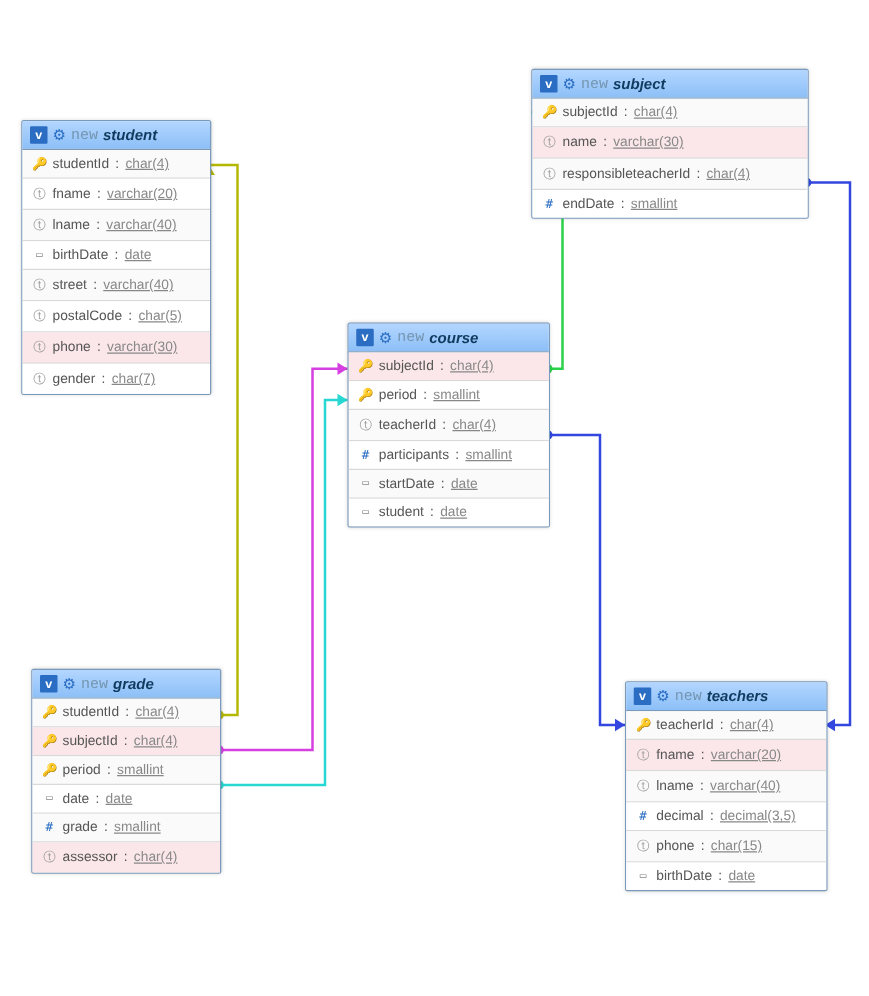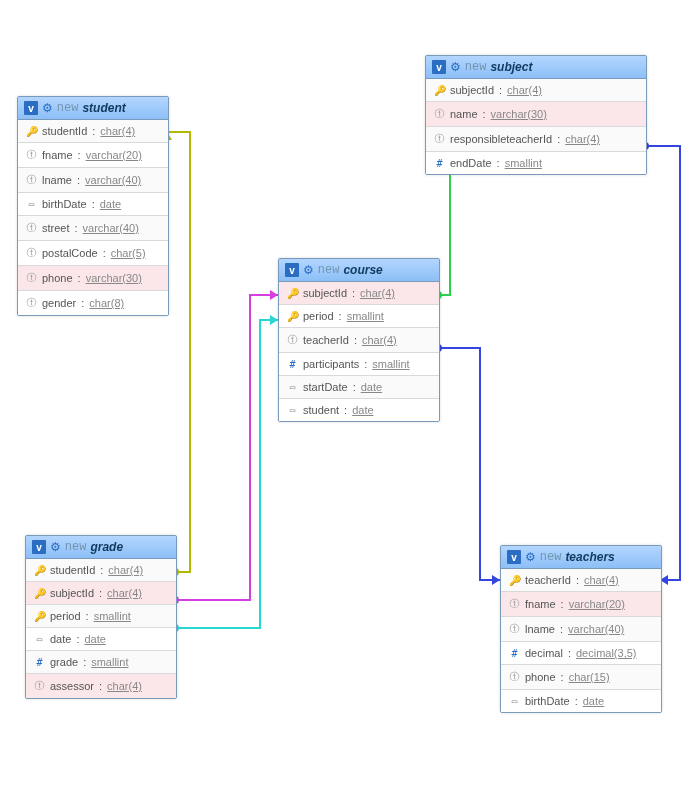--- a/index.html
+++ b/index.html
@@ -165,21 +165,21 @@
       <div class="row highlight">
         <span class="icon text">ⓣ</span>
         <span class="colname">phone</span>
         <span> : </span>
         <span class="coltype">varchar(30)</span>
       </div>
       <div class="row">
         <span class="icon text">ⓣ</span>
         <span class="colname">gender</span>
         <span> : </span>
-        <span class="coltype">char(8)</span>
+        <span class="coltype">char(7)</span>
       </div>
     </div>
     <div class="table" style="left: 425px; top: 55px; width: 220px;">
       <div class="table-header">
         <span class="v-badge">v</span>
         <span class="gear">⚙</span>
         <span class="prefix">new</span> 
         <span class="tname">subject</span>
       </div>
       <div class="row">

